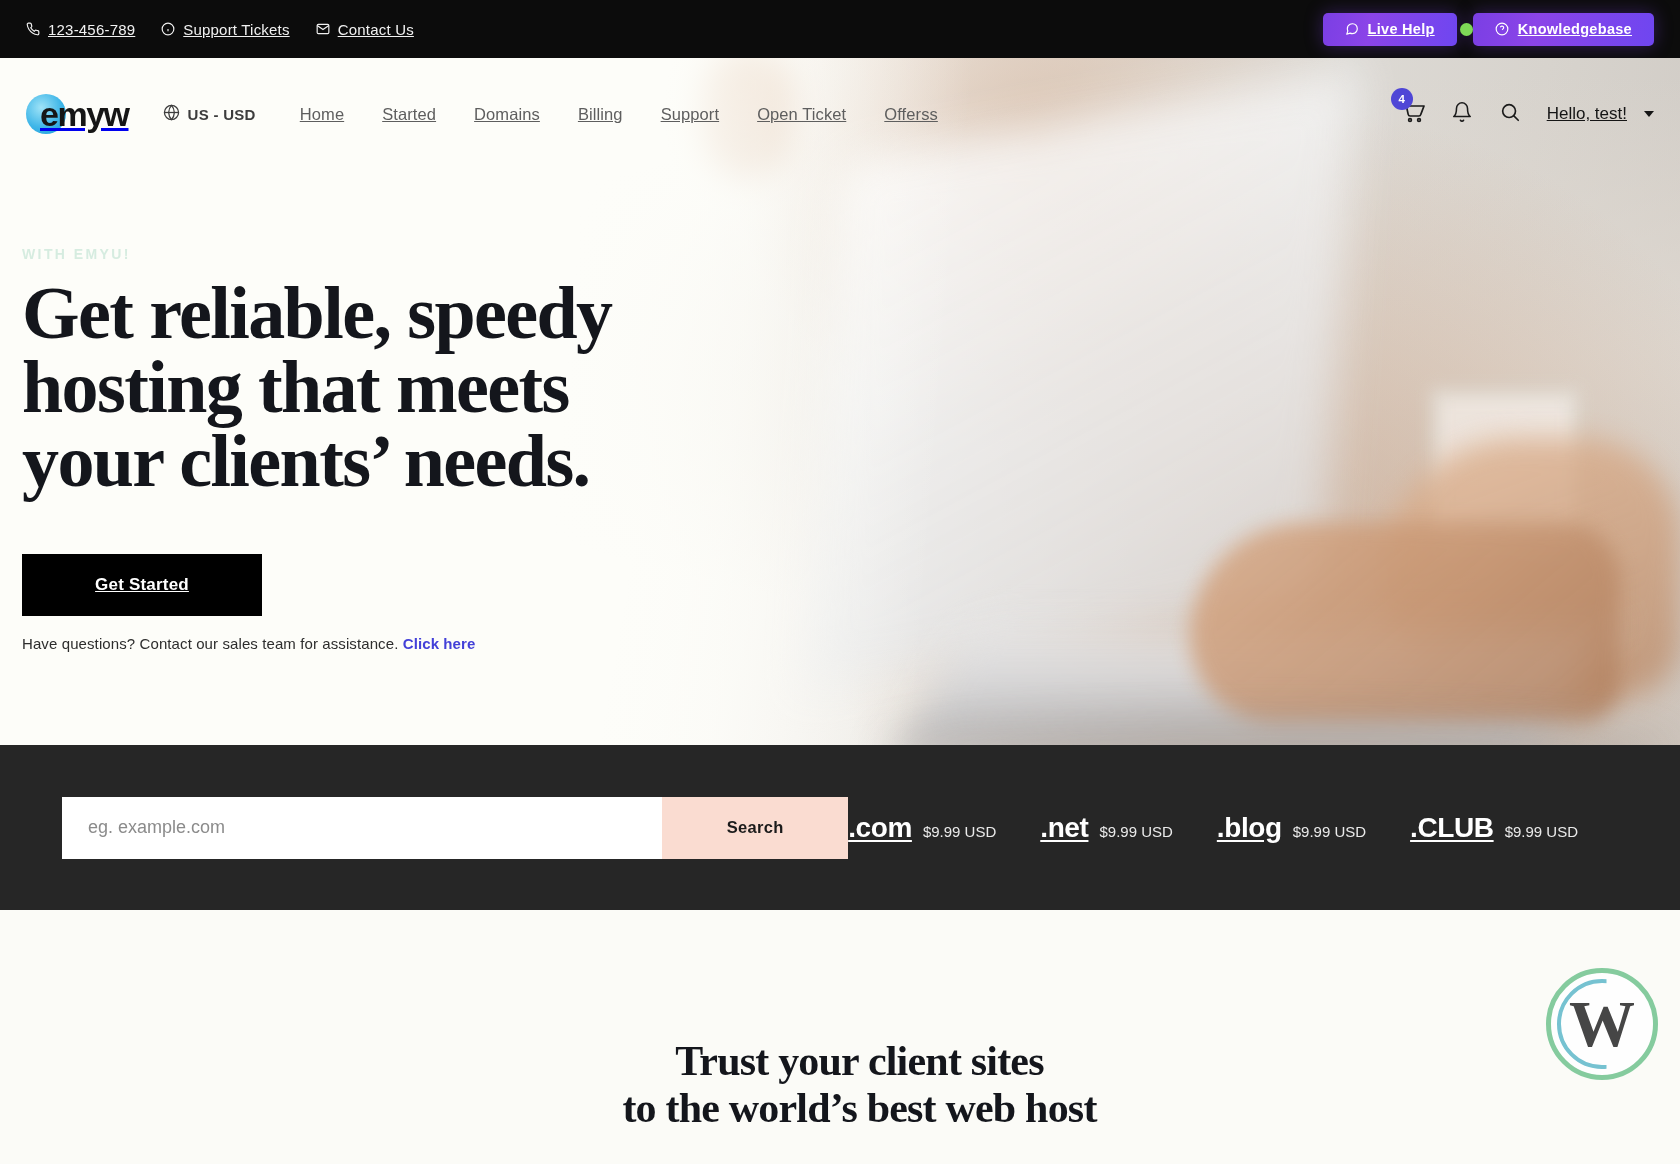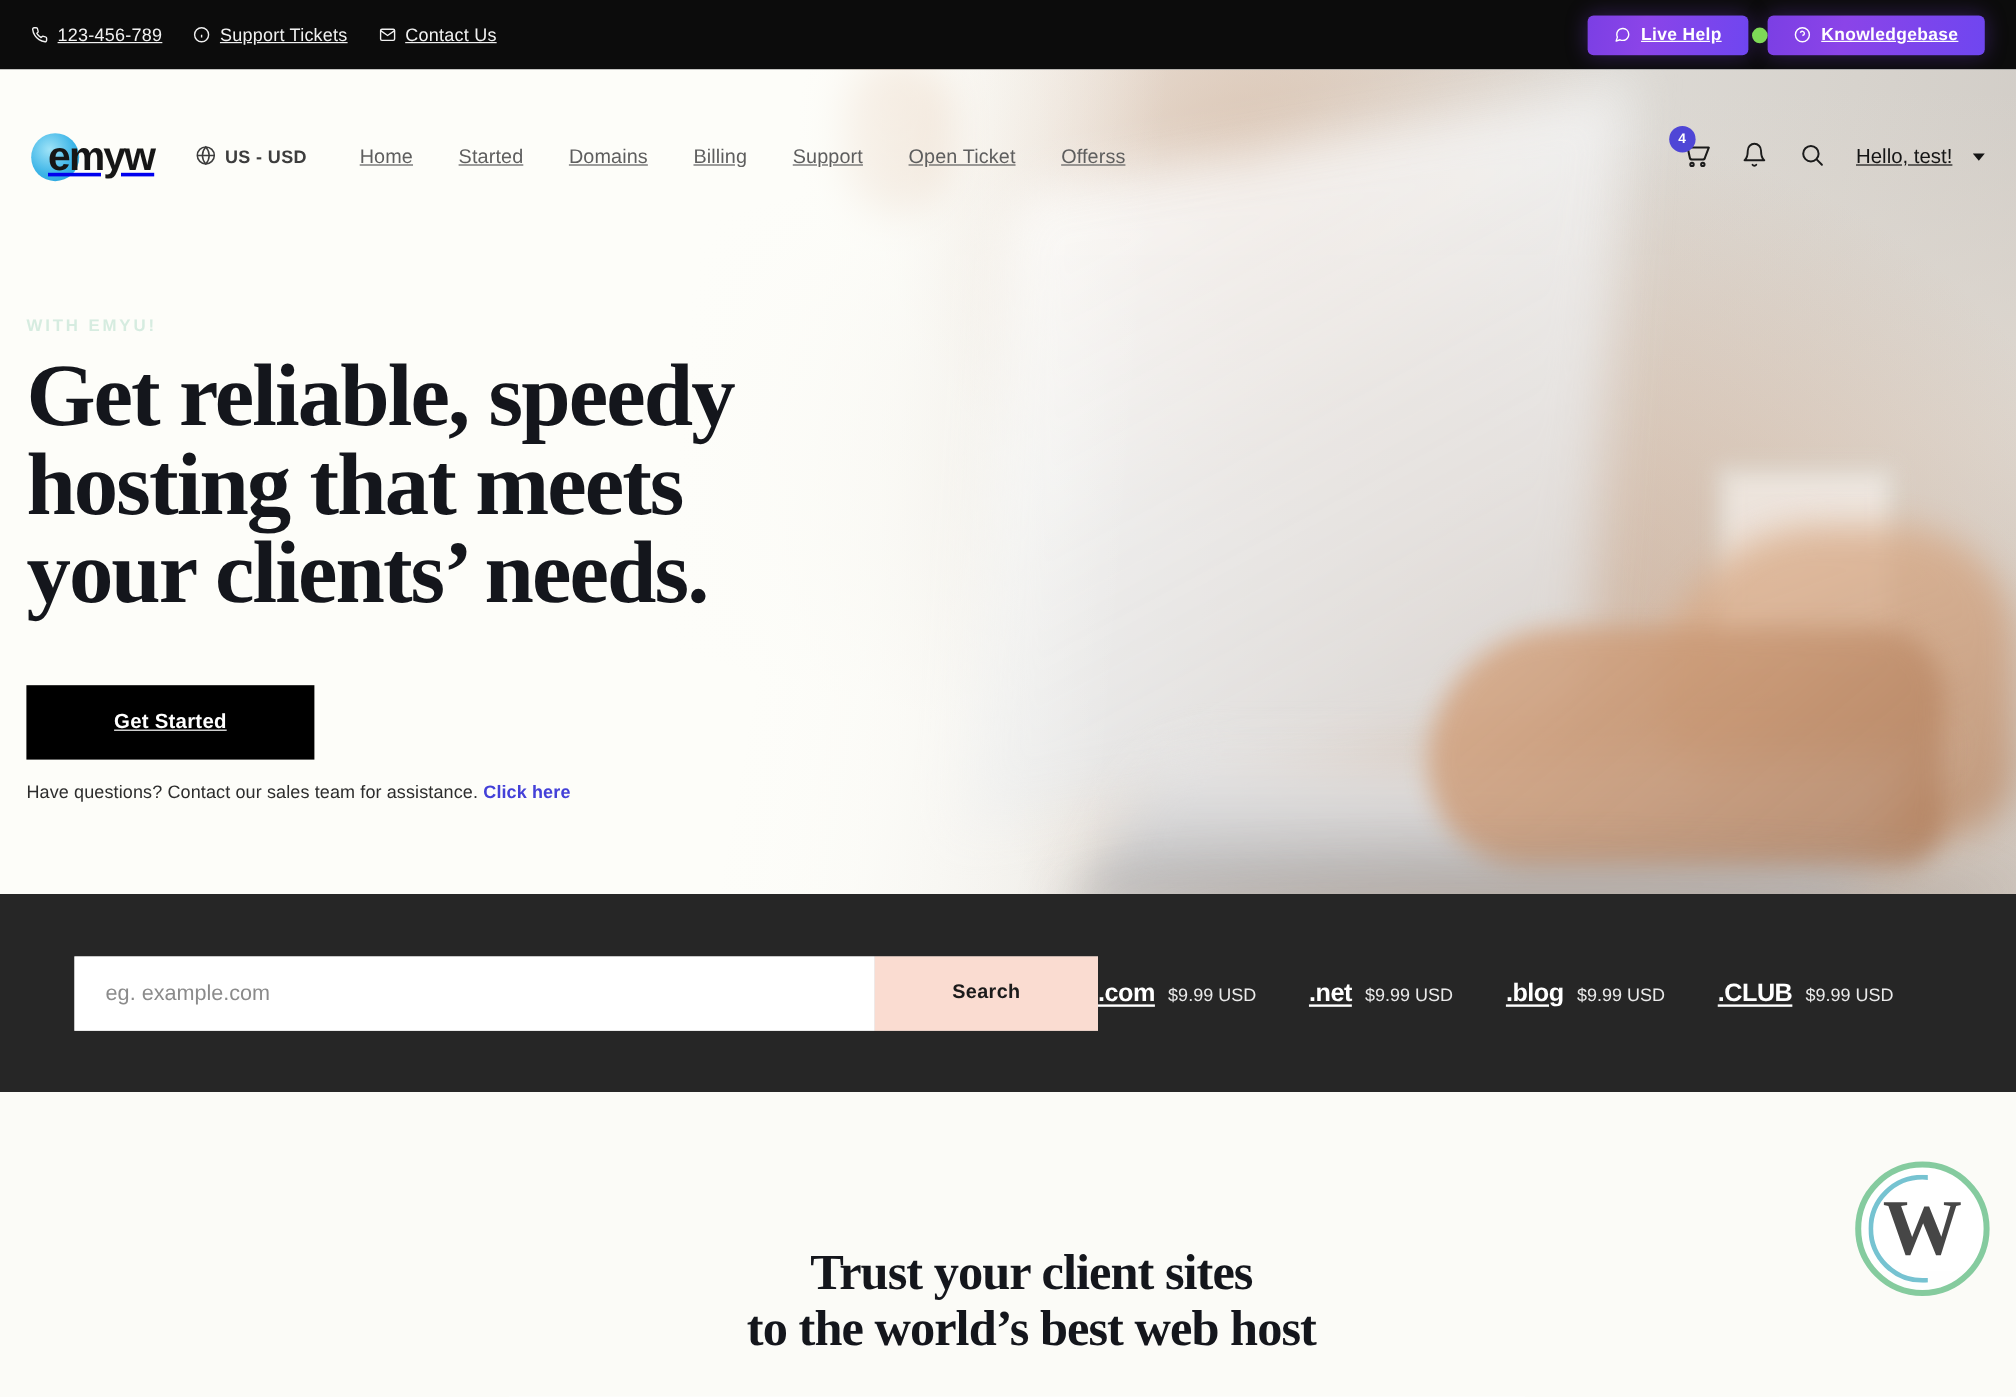--- a/index.html
+++ b/index.html
@@ -140,21 +140,21 @@
   }
 
   
   .nav {
     position: relative;
     z-index: 5;
     height: 58px;
     display: flex;
     align-items: center;
     padding: 0 26px;
-    margin-top: 44px;
+    margin-top: 27px;
   }
   .logo { display: flex; align-items: center; position: relative; margin-right: 34px; }
   .logo-dot {
     position: absolute;
     left: 0; top: 50%;
     transform: translateY(-50%);
     width: 40px; height: 40px;
     border-radius: 50%;
     background: radial-gradient(circle at 38% 34%, #9fe3f7 0%, #3fb6e8 55%, #1b9ad6 100%);
     filter: blur(.6px);
@@ -262,21 +262,21 @@
     height: 165px;
     background: #262626;
     display: flex;
     align-items: center;
     padding: 0 62px;
   }
   .search-wrap {
     display: flex;
     width: 890px;
     height: 62px;
-    background: #a3a3a3;
+    background: #fef9c3;
   }
   .search-input {
     flex: 1;
     border: 0;
     outline: none;
     padding: 0 26px;
     font-size: 18px;
     font-family: "Liberation Sans", sans-serif;
     color: #2b2b2b;
     background: #fff;
@@ -296,21 +296,21 @@
   .tlds {
     margin-left: auto;
     display: flex;
     align-items: center;
     gap: 44px;
     padding-right: 40px;
   }
   .tld { display: flex; align-items: baseline; gap: 11px; white-space: nowrap; }
   .tld-name {
     color: #fff;
-    font-size: 21px;
+    font-size: 28px;
     font-weight: bold;
     letter-spacing: -.4px;
     text-decoration: underline;
     text-underline-offset: 3px;
   }
   .tld-price { color: #eaeaea; font-size: 15px; }
 
   
   .bottom {
     height: 254px;

